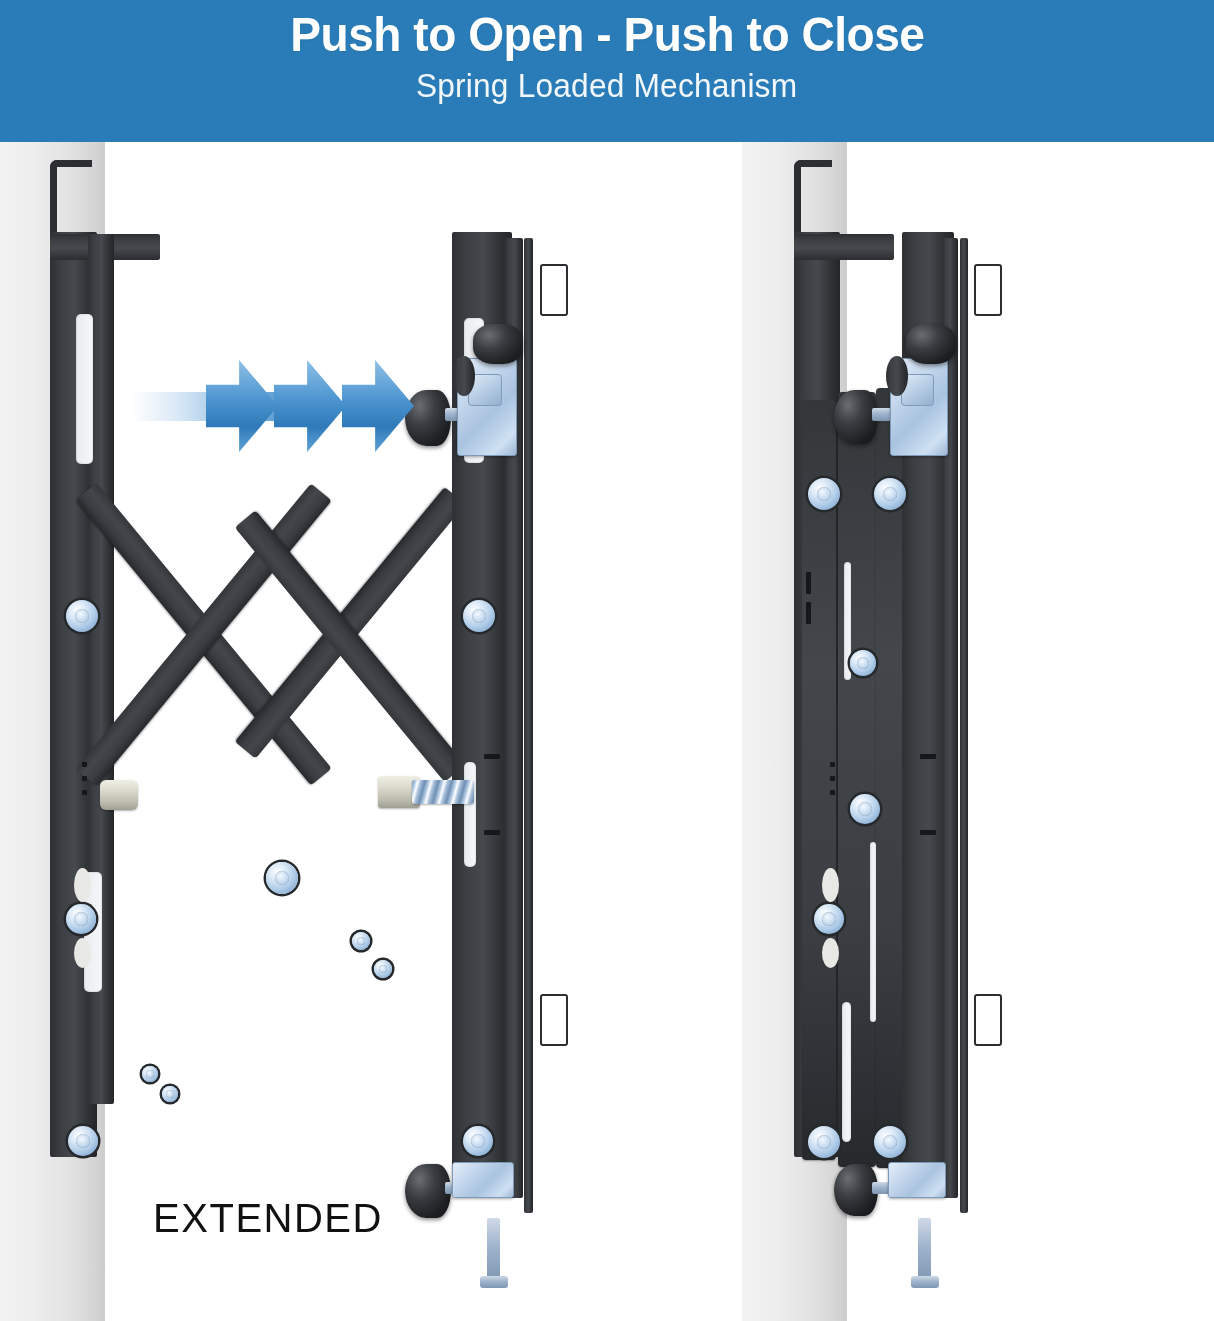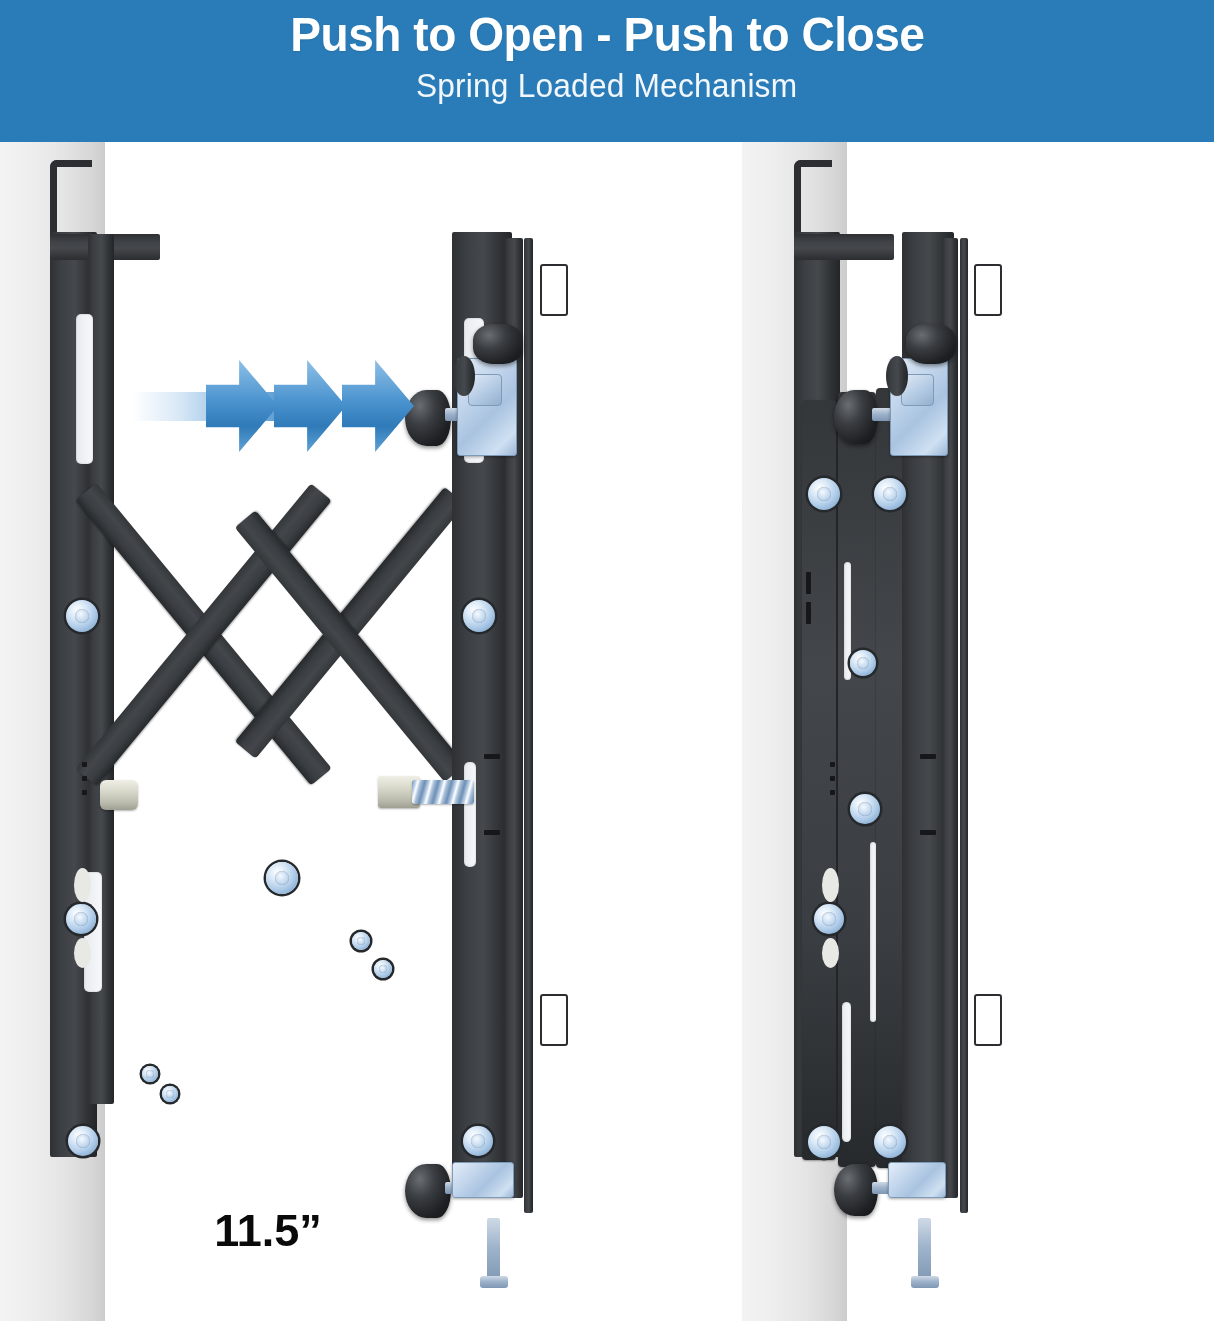--- a/index.html
+++ b/index.html
@@ -331,17 +331,17 @@
     <div class="dash" style="left:88px;  top:620px; width:5px; height:5px;"></div>
     <div class="dash" style="left:88px;  top:634px; width:5px; height:5px;"></div>
     <div class="dash" style="left:88px;  top:648px; width:5px; height:5px;"></div>
     <div class="dash" style="left:178px; top:612px; width:16px; height:5px;"></div>
     <div class="dash" style="left:178px; top:688px; width:16px; height:5px;"></div>
     <div class="dash" style="left:64px;  top:430px; width:5px; height:22px;"></div>
     <div class="dash" style="left:64px;  top:460px; width:5px; height:22px;"></div>
   </div>
 
   <div class="caption cap-left">
-    <div class="cap-value">11.5”</div>
+    <div class="cap-title">EXTENDED</div>
   </div>
 
 
 </div>
 
 </body></html>

